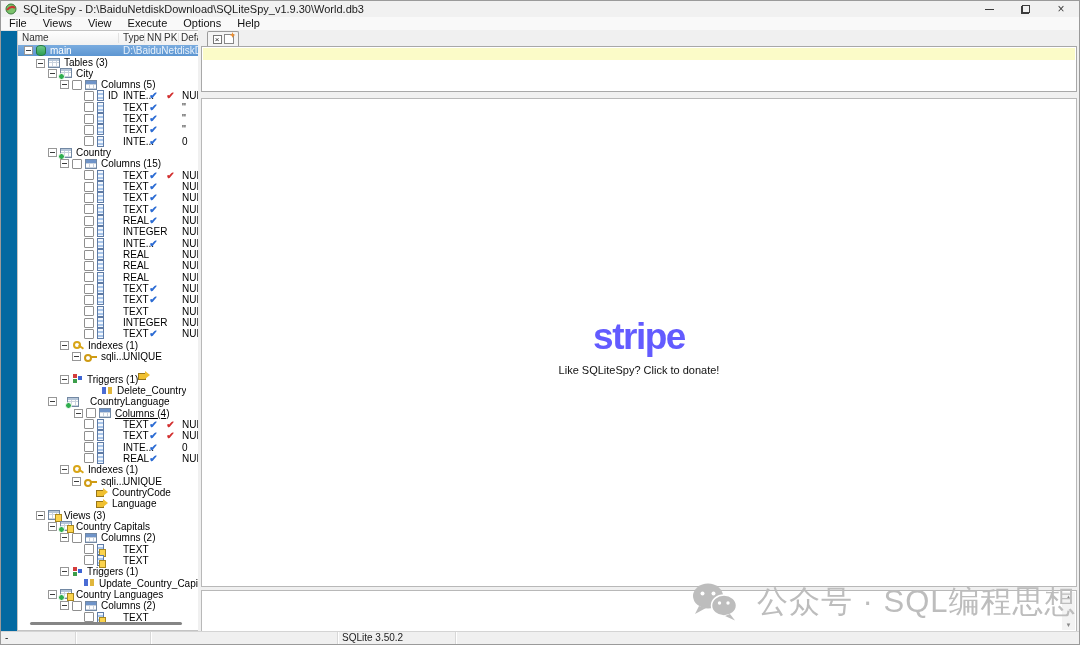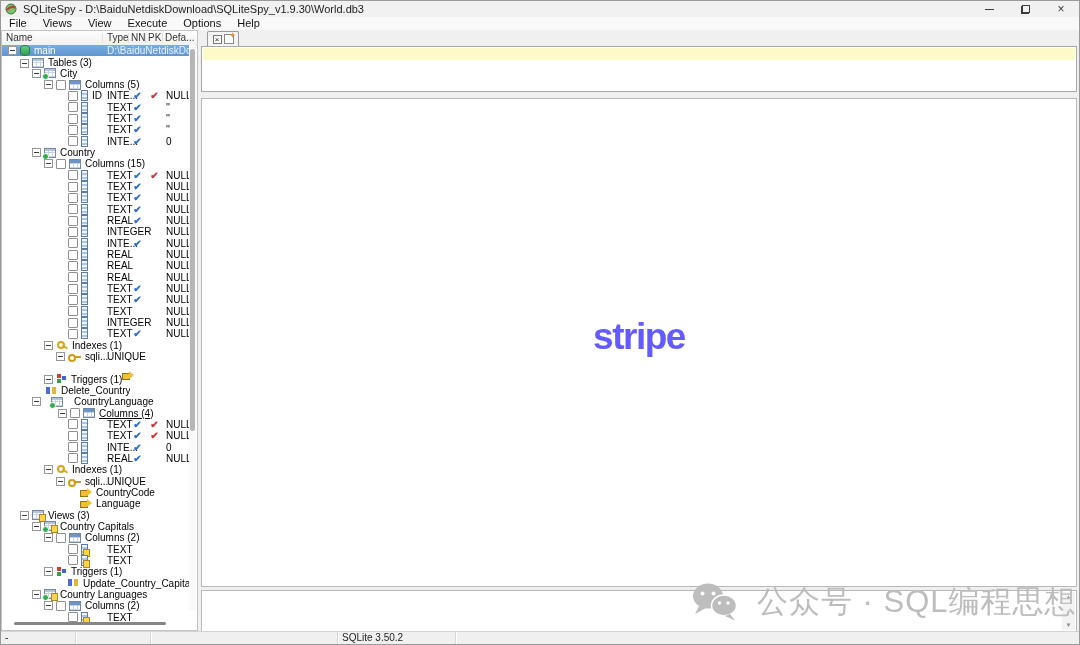--- a/index.html
+++ b/index.html
@@ -16,21 +16,21 @@
   .restore-glyph{position:relative;width:9px;height:9px;display:inline-block;}
   .restore-glyph::before{content:"";position:absolute;left:0;bottom:0;width:6px;height:6px;border:1px solid #3c3c3c;}
   .restore-glyph::after{content:"";position:absolute;right:0;top:0;width:6px;height:6px;border:1px solid #3c3c3c;background:#f1f1f1;}
   .close-glyph{font-size:12px;line-height:12px;color:#3c3c3c;}
 
   
   .menubar{position:absolute;left:0;top:16px;right:0;height:13px;background:#f9f9f9;border-bottom:1px solid #e4e4e4;display:flex;font-size:11px;color:#111;}
   .menuitem{padding:0 8px;line-height:13px;}
 
   
-  .treepanel{position:absolute;left:0;top:29px;width:197px;bottom:13px;background:#fff;border:1px solid #c4c4c4;box-sizing:border-box;overflow:hidden;}
+  .treepanel{position:absolute;left:16px;top:29px;width:197px;bottom:13px;background:#fff;border:1px solid #c4c4c4;box-sizing:border-box;overflow:hidden;}
   .treeheader{position:relative;height:14px;background:linear-gradient(#fefefe,#f1f1f1);border-bottom:1px solid #dcdcdc;font-size:10px;color:#333;}
   .treeheader .hc{position:absolute;top:1px;}
   .h0{left:4px}.h1{left:105px}.h2{left:129px}.h3{left:146px}.h4{left:163px}
   .hsep{position:absolute;top:2px;bottom:2px;width:1px;background:#e2e2e2;}
   .s1{left:100px}.s2{left:126px}.s3{left:143px}.s4{left:160px}
 
   .treerows{position:absolute;left:0;top:14px;width:188px;}
   .trow{position:relative;height:11.33px;display:flex;align-items:center;font-size:10px;line-height:11px;white-space:nowrap;color:#000;}
   .trow.sel{background:linear-gradient(#7aacdf,#5d96d2);}
   .trow.sel .lbl{color:#fff;}
@@ -369,21 +369,21 @@
         <div class="trow" style="padding-left: 66px; flex-direction: column;">
           <span class="exp-ph"></span>
           <span class="ic ic-key-field"></span>
           <span class="lbl">Code</span>
         </div>
         <div class="trow" style="padding-left: 42px;">
           <span class="exp"></span>
           <span class="ic ic-triggers-folder"></span>
           <span class="lbl">Triggers (1)</span>
         </div>
-        <div class="trow" style="padding-left: 32px; text-align: right;">
+        <div class="trow" style="padding-left: 72px; text-align: right;">
           <span class="exp-ph"></span>
           <span class="ic ic-trigger"></span>
           <span class="lbl">Delete_Country</span>
         </div>
         <div class="trow" style="padding-left: 30px; gap: 7px;">
           <span class="exp"></span>
           <span class="ic ic-table"></span>
           <span class="lbl">CountryLanguage</span>
         </div>
         <div class="trow" style="padding-left: 56px; text-decoration: underline;">
@@ -524,20 +524,21 @@
         <span class="tab-close"></span>
         <span class="tab-new"></span>
       </div>
     </div>
     <div class="editor">
       <div class="active-line"></div>
     </div>
     <div class="results">
       <div class="empty-state">
         <div class="stripe-logo">stripe</div>
+        <div class="donate">Like SQLiteSpy? Click to donate!</div>
       </div>
     </div>
     <div class="bottombox">
       <div class="box-vscroll">
         <span>▲</span>
         <span>▼</span>
       </div>
     </div>
   </div>
 

